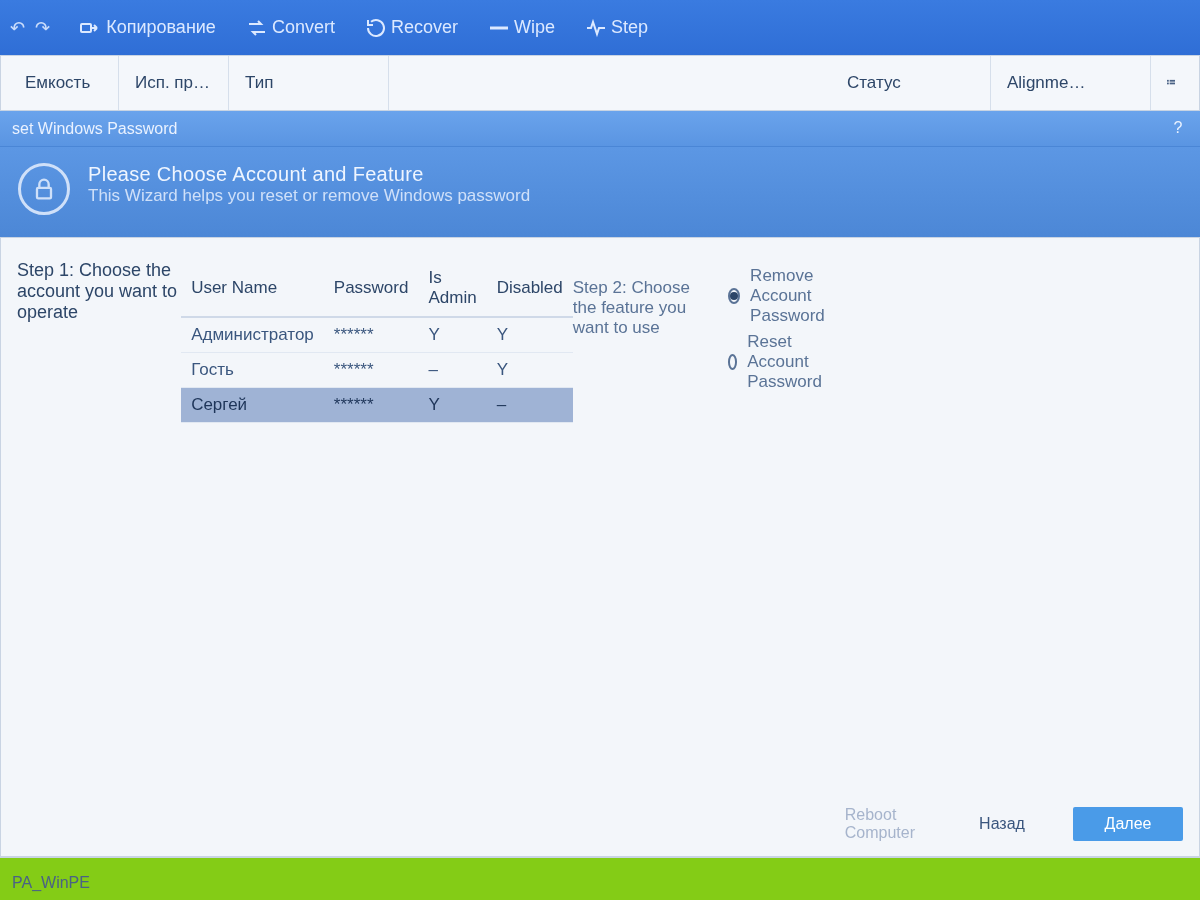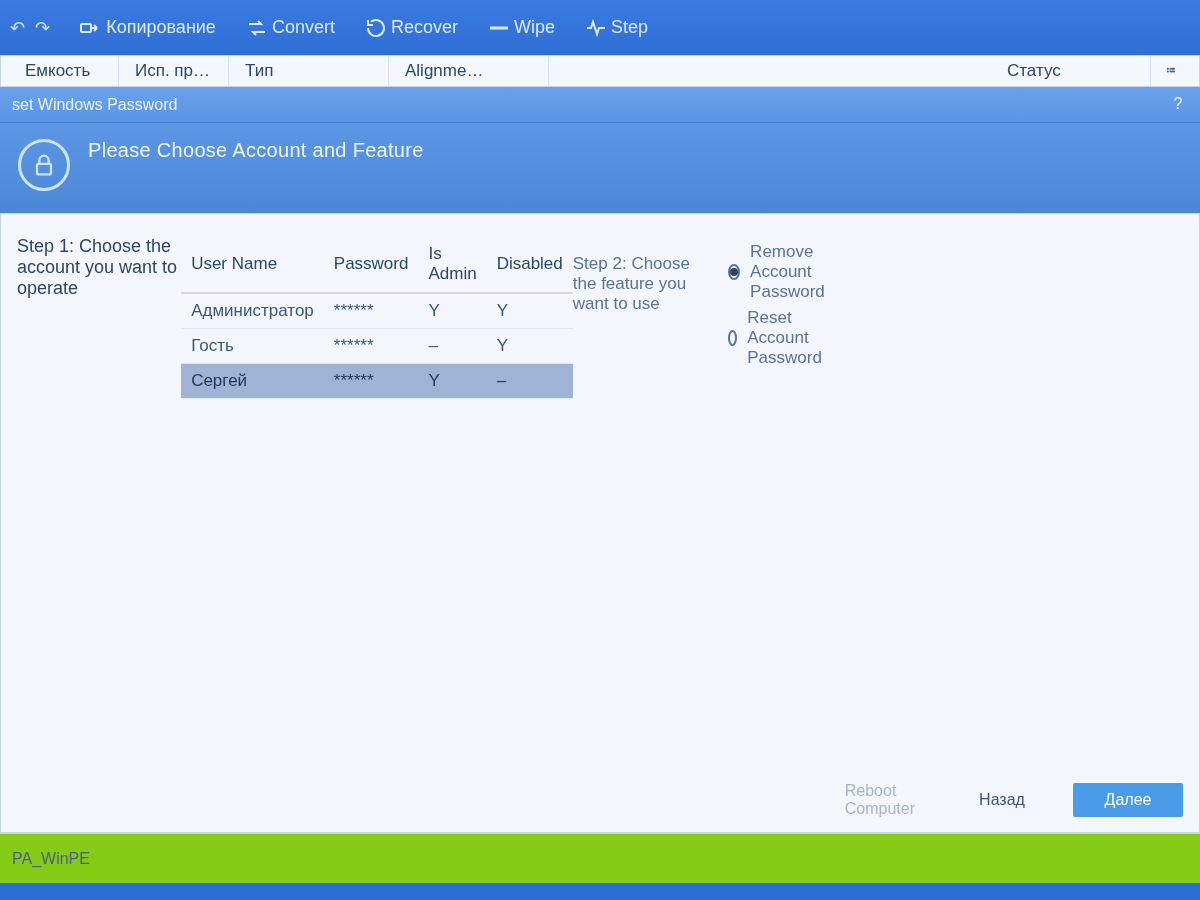--- a/index.html
+++ b/index.html
@@ -20,21 +20,21 @@
   .tb-small { display: flex; gap: 10px; }
   .tb-small .arrow { opacity: .9; }
   .tb-item { display: flex; align-items: center; gap: 2px; cursor: pointer; }
   .tb-icon {
     width: 26px; height: 26px; display: flex; align-items: center; justify-content: center;
   }
   .tb-icon svg { width: 24px; height: 24px; }
 
   
   .colstrip {
-    height: 32px;
+    height: 56px;
     background: #f4f7fb;
     color: #2d4668;
     display: flex;
     align-items: center;
     padding: 0 8px;
     border: 1px solid #c9d4e3;
     font-size: 17px;
   }
   .col { padding: 0 16px; border-right: 1px solid #d6dfeb; height: 100%; display: flex; align-items: center; }
   .col:last-child { border-right: none; }
@@ -199,22 +199,22 @@
         </svg>
     </span>
     <span>Step</span>
   </div>
 </div>
 
 <div class="colstrip">
   <div class="col small">Емкость</div>
   <div class="col small">Исп. пр…</div>
   <div class="col med">Тип</div>
+  <div class="col med" style="margin-left:auto">Статус</div>
   <div class="col med">Alignme…</div>
-  <div class="col med" style="margin-left:auto">Статус</div>
   <div class="col icon">
     <svg width="18" height="14" viewBox="0 0 18 14">
         <rect x="0" y="0" width="4" height="4" fill="#4a6285"></rect>
         <rect x="6" y="0" width="12" height="4" fill="#4a6285"></rect>
         <rect x="0" y="6" width="4" height="4" fill="#4a6285"></rect>
         <rect x="6" y="6" width="12" height="4" fill="#4a6285"></rect>
       </svg>
   </div>
 </div>
 
@@ -226,20 +226,21 @@
 
 <div class="wiz-header">
   <div class="wiz-icon">
     <svg width="28" height="28" viewBox="0 0 24 24" fill="none" stroke="#cfe0f9" stroke-width="2">
       <rect x="6" y="11" width="12" height="9" rx="1"></rect>
       <path d="M8 11V8a4 4 0 1 1 8 0v3"></path>
     </svg>
   </div>
   <div class="wiz-text">
     <div class="h1">Please Choose Account and Feature</div>
+    <div class="h2">This Wizard helps you reset or remove Windows password</div>
   </div>
 </div>
 
 <div class="panel">
 
   <div class="step-title">Step 1: Choose the account you want to operate</div>
 
   <div class="table-wrap">
     <table class="accts">
       <thead>

